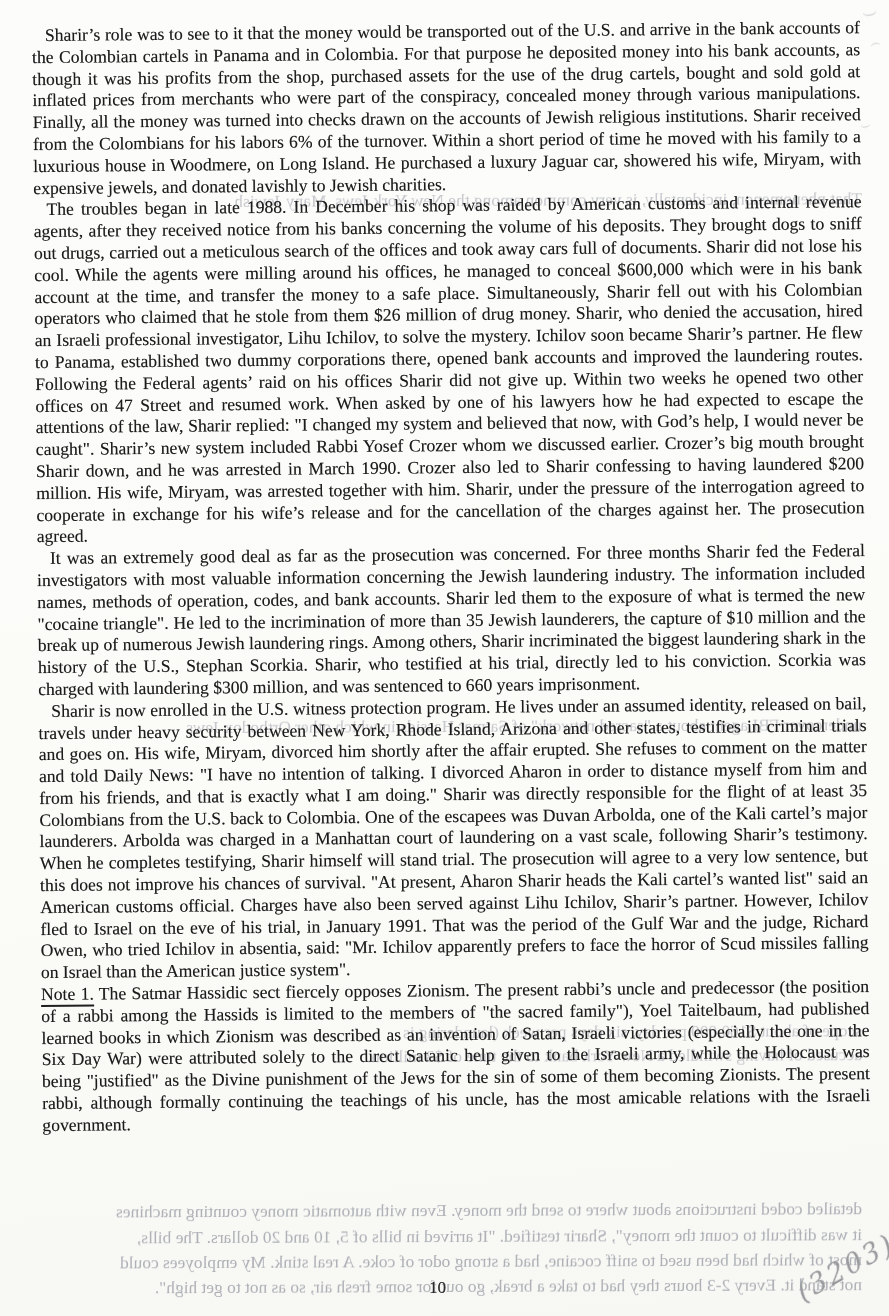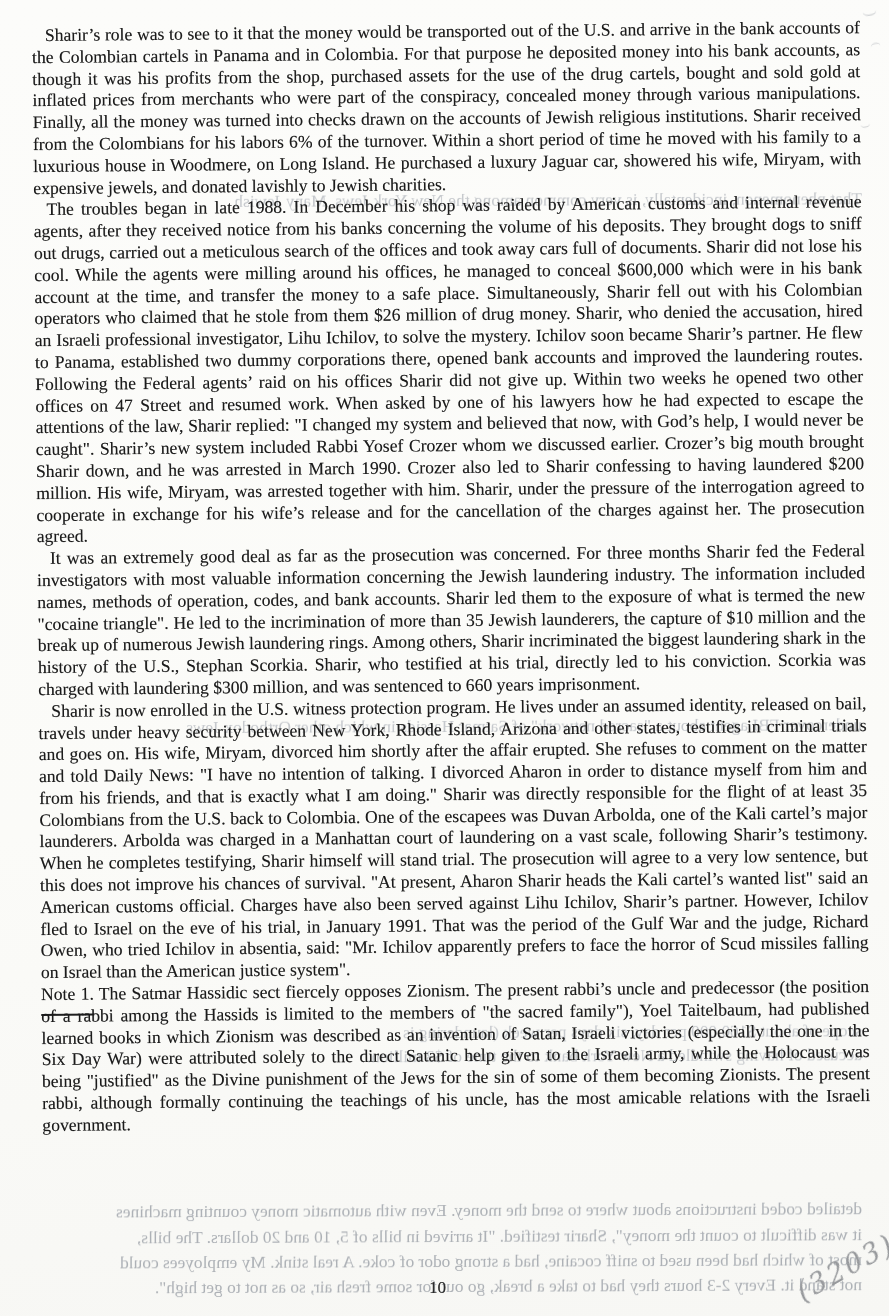--- a/index.html
+++ b/index.html
@@ -34,21 +34,21 @@
     transform-origin: 0 40%;
     color: #1b1b1b;
     font-size: 17.6px; line-height: 21.8px;
     text-align: justify;
     text-shadow: 0.2px 0.2px 0.35px rgba(25,25,25,0.45);
   }
   .content p { margin: 0; text-indent: 13px; }
   .content p.note { text-indent: 0; }
   .note-label {
     border-bottom: 2.4px solid #1f1f1f;
-    padding-bottom: 10px;
+    padding-bottom: 1px;
     margin-right: 5px;
   }
   
   .page-number {
     position: absolute; left: 0; right: 14px; top: 1278px;
     text-align: center;
     font-size: 17px; color: #2c2c2c;
     text-shadow: 0.2px 0.2px 0.3px rgba(25,25,25,0.4);
   }
   .handwritten {

